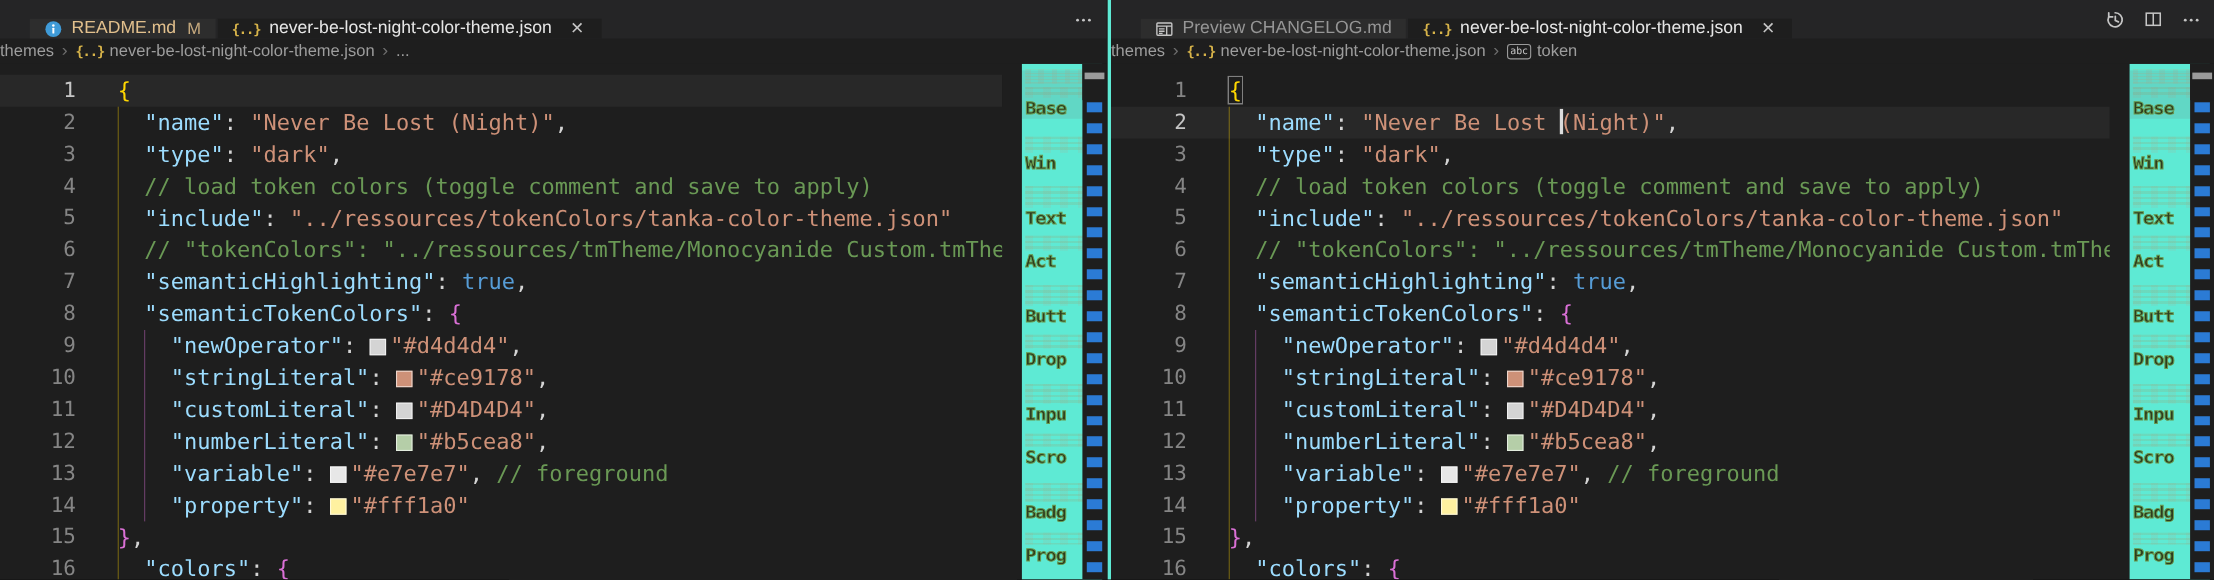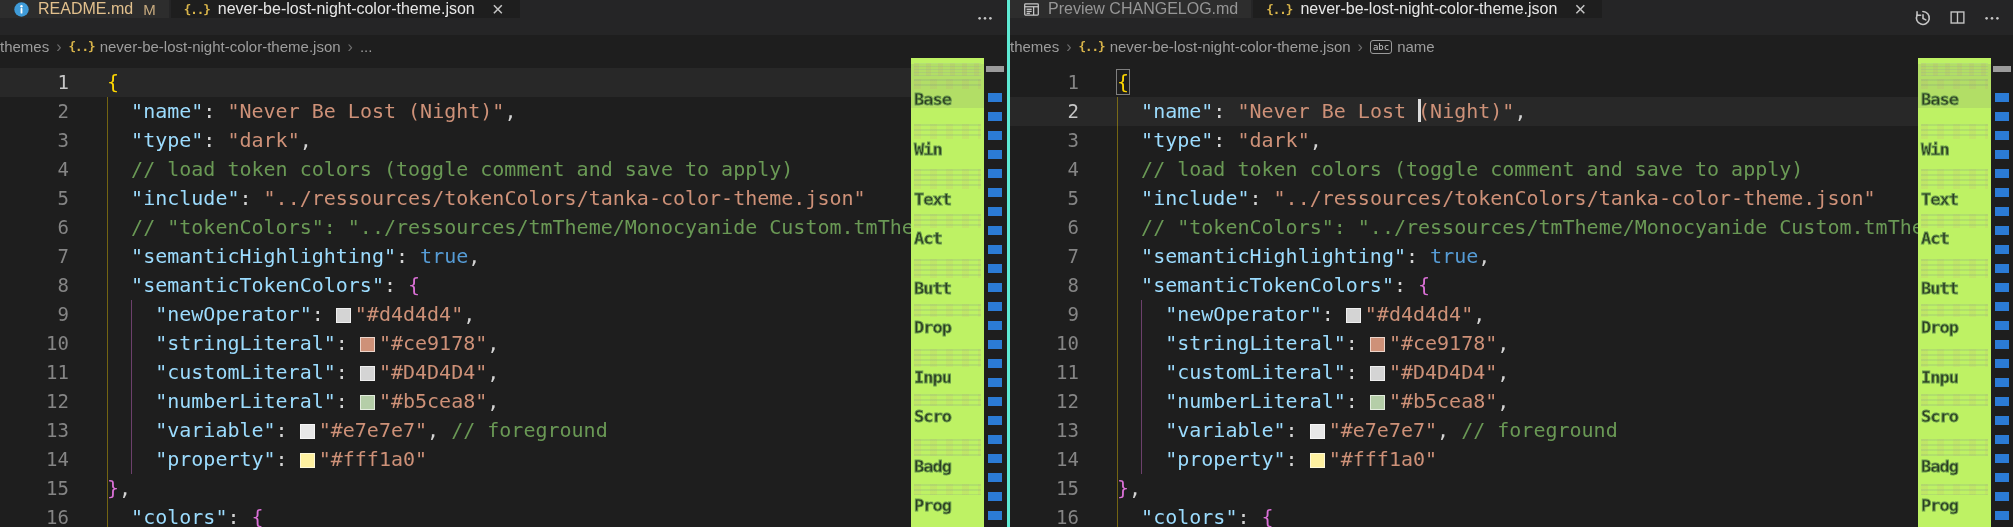--- a/index.html
+++ b/index.html
@@ -6,21 +6,21 @@
   html,body { background:#111; }
   .screen {
     position:relative; width:2013px; height:527px; overflow:hidden;
     background:#1e1e1e; font-family:"Liberation Sans", sans-serif;
     -webkit-font-smoothing:antialiased;
   }
   .pane { position:absolute; top:0; height:527px; overflow:hidden; }
   .pane[data-side="right"] { border-left:3px solid #5eead4; }
 
   
-  .tabbar { position:relative; height:35px; background:#252526; display:flex; align-items:flex-start; }
+  .tabbar { position:relative; height:35px; background:#252526; display:flex; align-items:flex-end;padding-left:27px; }
   .tab {
     display:flex; align-items:center; gap:8px; padding:0 13px;
     background:#2d2d2d; margin-right:2px; font-size:16px; color:#969696;
     cursor:pointer; white-space:nowrap;
   }
   .tab.active { background:#1e1e1e; color:#e7e7e7; }
   .tab-label { pointer-events:none; }
   .badge { margin-left:2px; opacity:.85; font-size:15px; }
   .close { margin-left:6px; color:#c5c5c5; font-size:20px; line-height:18px; width:18px; text-align:center; border-radius:3px; }
   .tab-actions { position:absolute; right:12px; top:0; height:35px; display:flex; align-items:center; gap:17px; }
@@ -67,21 +67,21 @@
     display:inline-block; width:2.5px; height:23px; background:#dcdcdc;
     vertical-align:-4px; margin-right:-2.5px;
   }
   .pane[data-side="right"] .seg-match { box-shadow:0 0 0 1px #7f7f7f; }
 
   .guide { position:absolute; width:1px; pointer-events:none; }
   .guide-outer { left:107px; top:39px; bottom:0; background:rgba(255,215,0,.38); }
   .guide-inner { left:131px; top:242px; height:174px; background:rgba(218,112,214,.42); }
 
   
-  .minimap { position:absolute; top:0; bottom:0; right:22px; width:73px; background:#bef264; overflow:hidden; cursor:pointer; }
+  .minimap { position:absolute; top:0; bottom:0; right:4px; width:73px; background:#5eead4; overflow:hidden; cursor:pointer; }
   .mm-slider { position:absolute; top:6px; left:0; right:0; height:44px; background:rgba(121,121,121,.16); }
   .mm-head { height:13px; margin:5px 3px 3px 3px;
     background:repeating-linear-gradient(180deg, rgba(160,190,150,.32) 0 1px, transparent 1px 3px),
                repeating-linear-gradient(90deg, rgba(206,145,120,.14) 0 5px, transparent 5px 12px); }
   .mm-block { height:45px; overflow:hidden; padding:0 3px; }
   .mm-noise { margin-bottom:2px;
     background:repeating-linear-gradient(180deg, rgba(140,175,130,.28) 0 2px, transparent 2px 5px),
                repeating-linear-gradient(90deg, rgba(206,145,120,.12) 0 7px, transparent 7px 16px); }
   .mm-word {
     font-family:"DejaVu Sans Mono", monospace; font-weight:800; font-size:17px; line-height:18px;
@@ -259,21 +259,21 @@
           <span>themes</span>
         </span>
         <span class="chev">›</span>
         <span class="crumb">
           <span class="json-glyph">{..}</span>
           <span>never-be-lost-night-color-theme.json</span>
         </span>
         <span class="chev">›</span>
         <span class="crumb">
           <span class="abc-icon">abc</span>
-          <span>name</span>
+          <span>token</span>
         </span>
       </div>
       <div class="editor">
         <div class="rows">
           <div class="row"><span class="ln">1</span><span class="codeline"><span class="seg tk-b1 seg-match">{</span></span></div>
           <div class="row current"><span class="ln">2</span><span class="codeline"><span class="seg">  </span><span class="seg tk-key">"name"</span><span class="seg tk-pun">: </span><span class="seg tk-str">"Never Be Lost </span><span class="cursor"></span><span class="seg tk-str">(Night)"</span><span class="seg tk-pun">,</span></span></div>
           <div class="row"><span class="ln">3</span><span class="codeline"><span class="seg">  </span><span class="seg tk-key">"type"</span><span class="seg tk-pun">: </span><span class="seg tk-str">"dark"</span><span class="seg tk-pun">,</span></span></div>
           <div class="row"><span class="ln">4</span><span class="codeline"><span class="seg">  </span><span class="seg tk-com">// load token colors (toggle comment and save to apply)</span></span></div>
           <div class="row"><span class="ln">5</span><span class="codeline"><span class="seg">  </span><span class="seg tk-key">"include"</span><span class="seg tk-pun">: </span><span class="seg tk-str">"../ressources/tokenColors/tanka-color-theme.json"</span></span></div>
           <div class="row"><span class="ln">6</span><span class="codeline"><span class="seg">  </span><span class="seg tk-com">// "tokenColors": "../ressources/tmTheme/Monocyanide Custom.tmTheme",</span></span></div>

